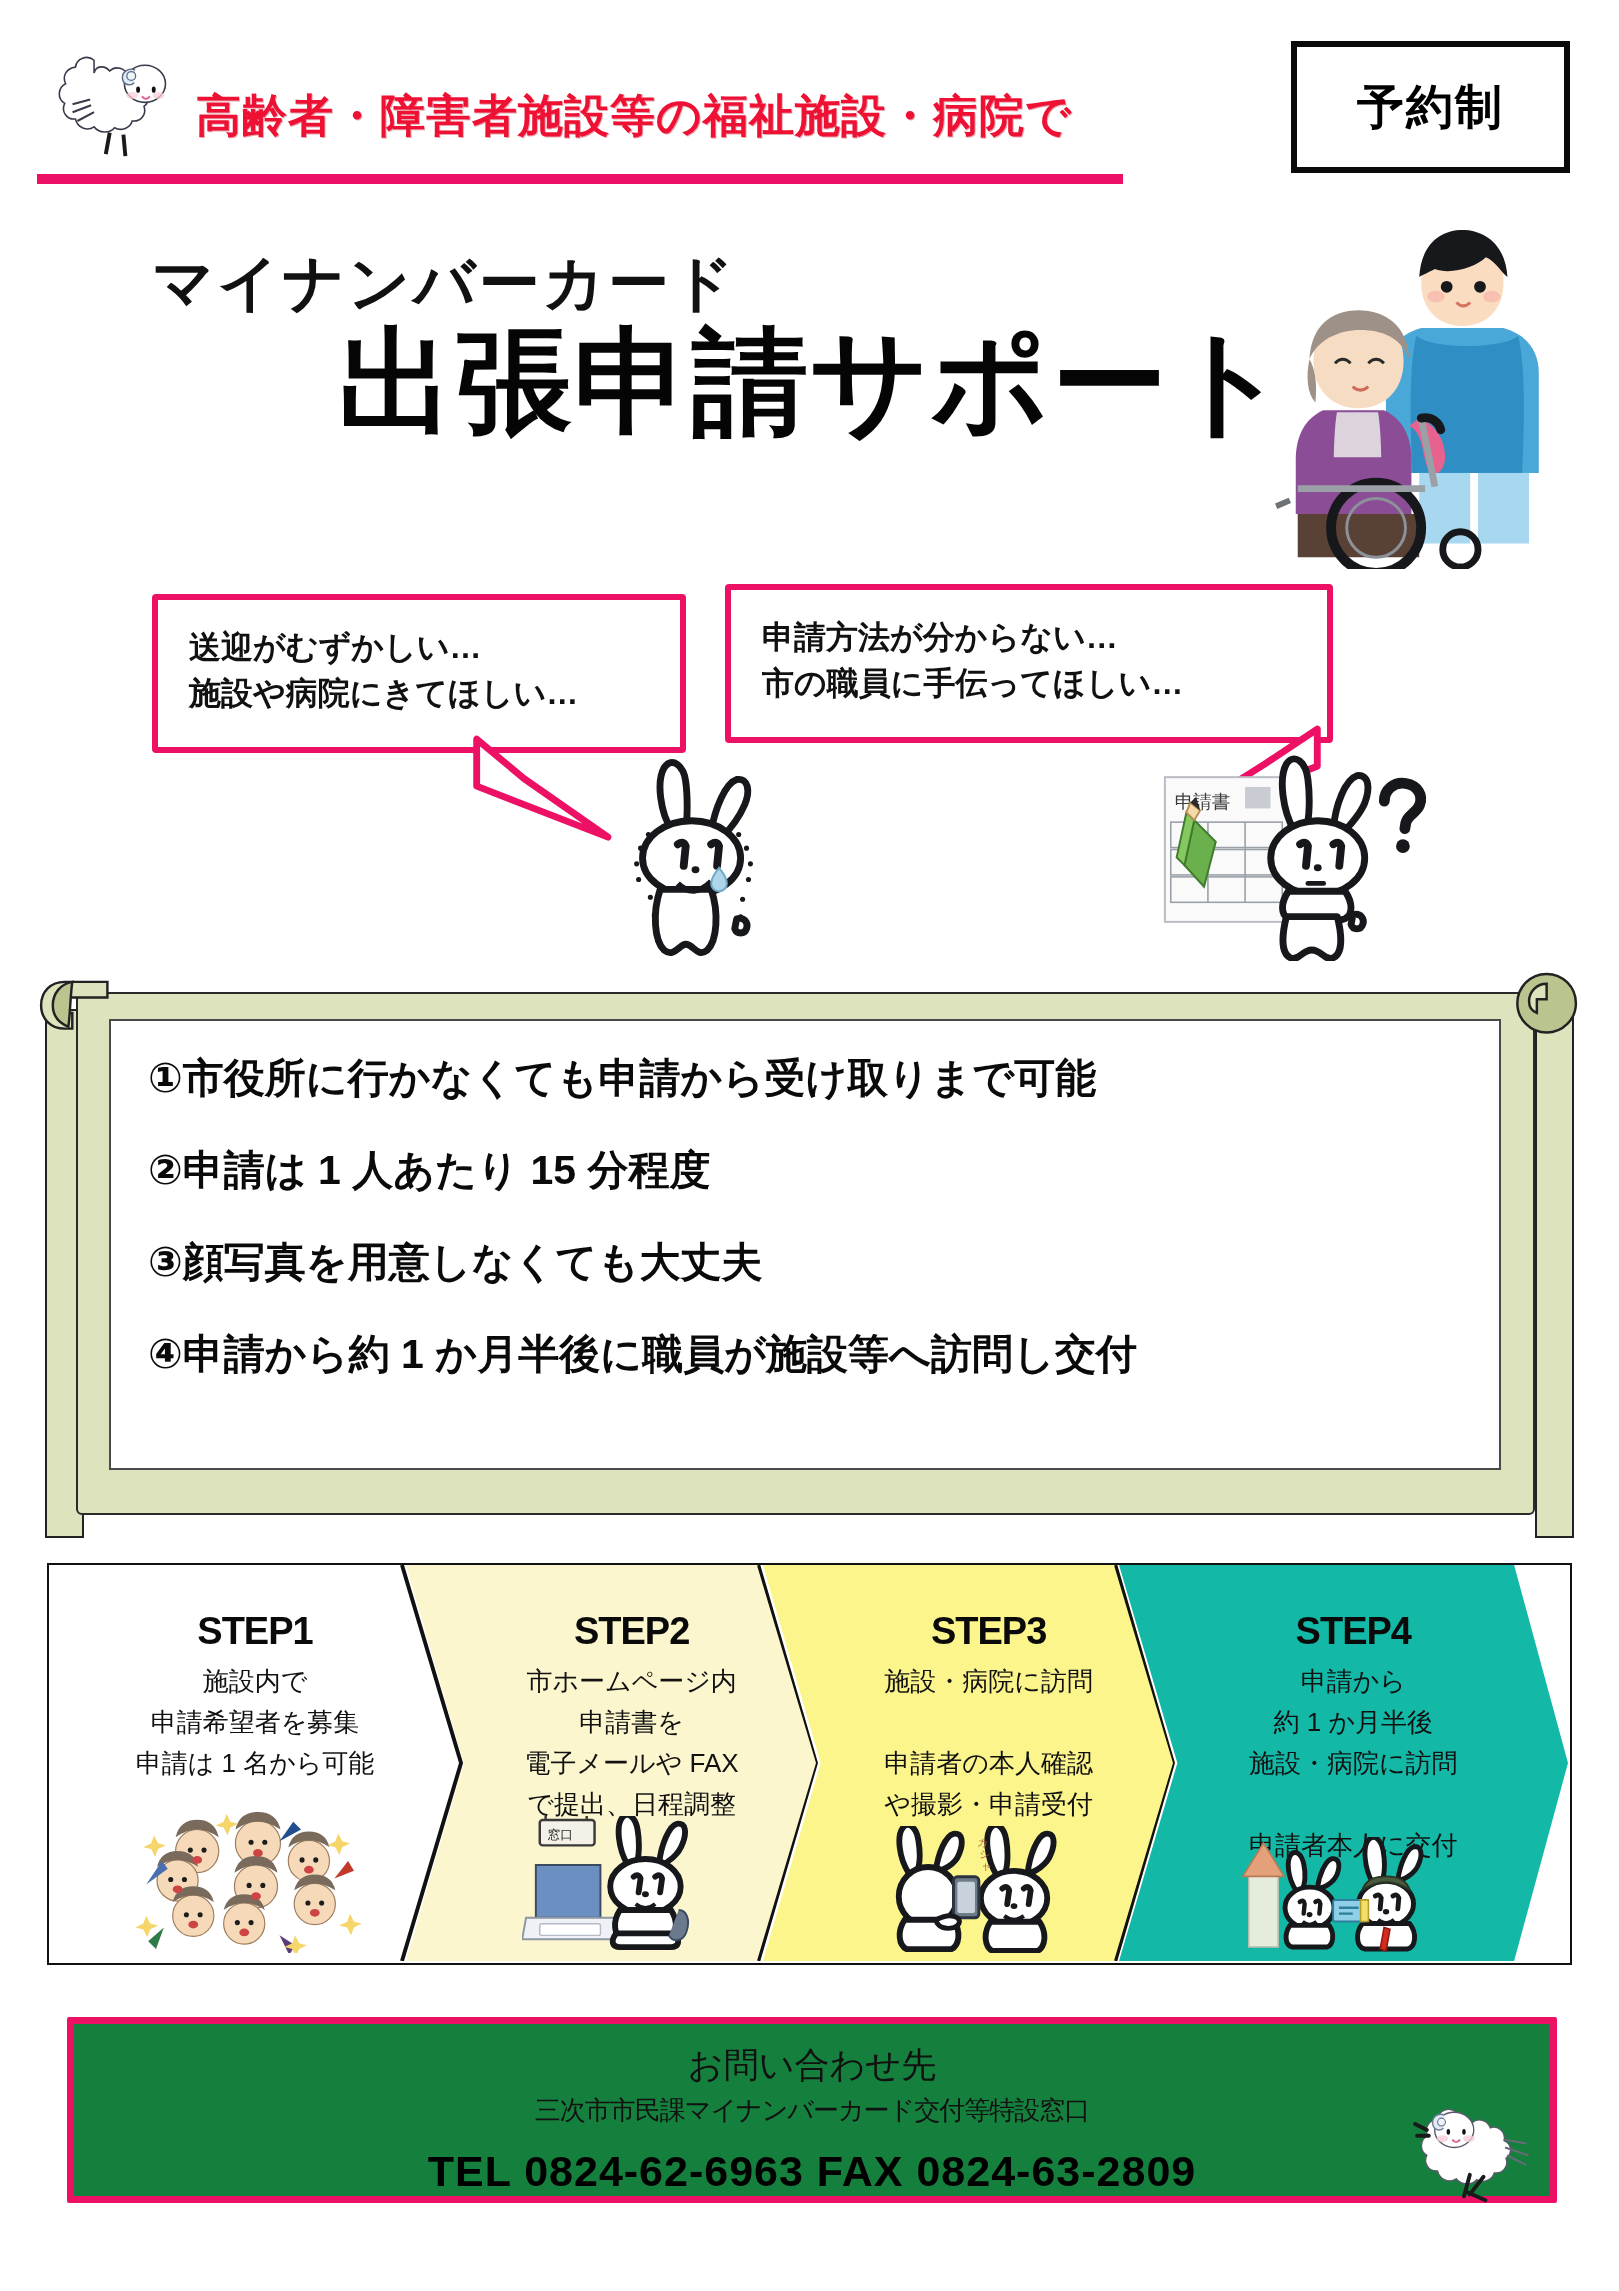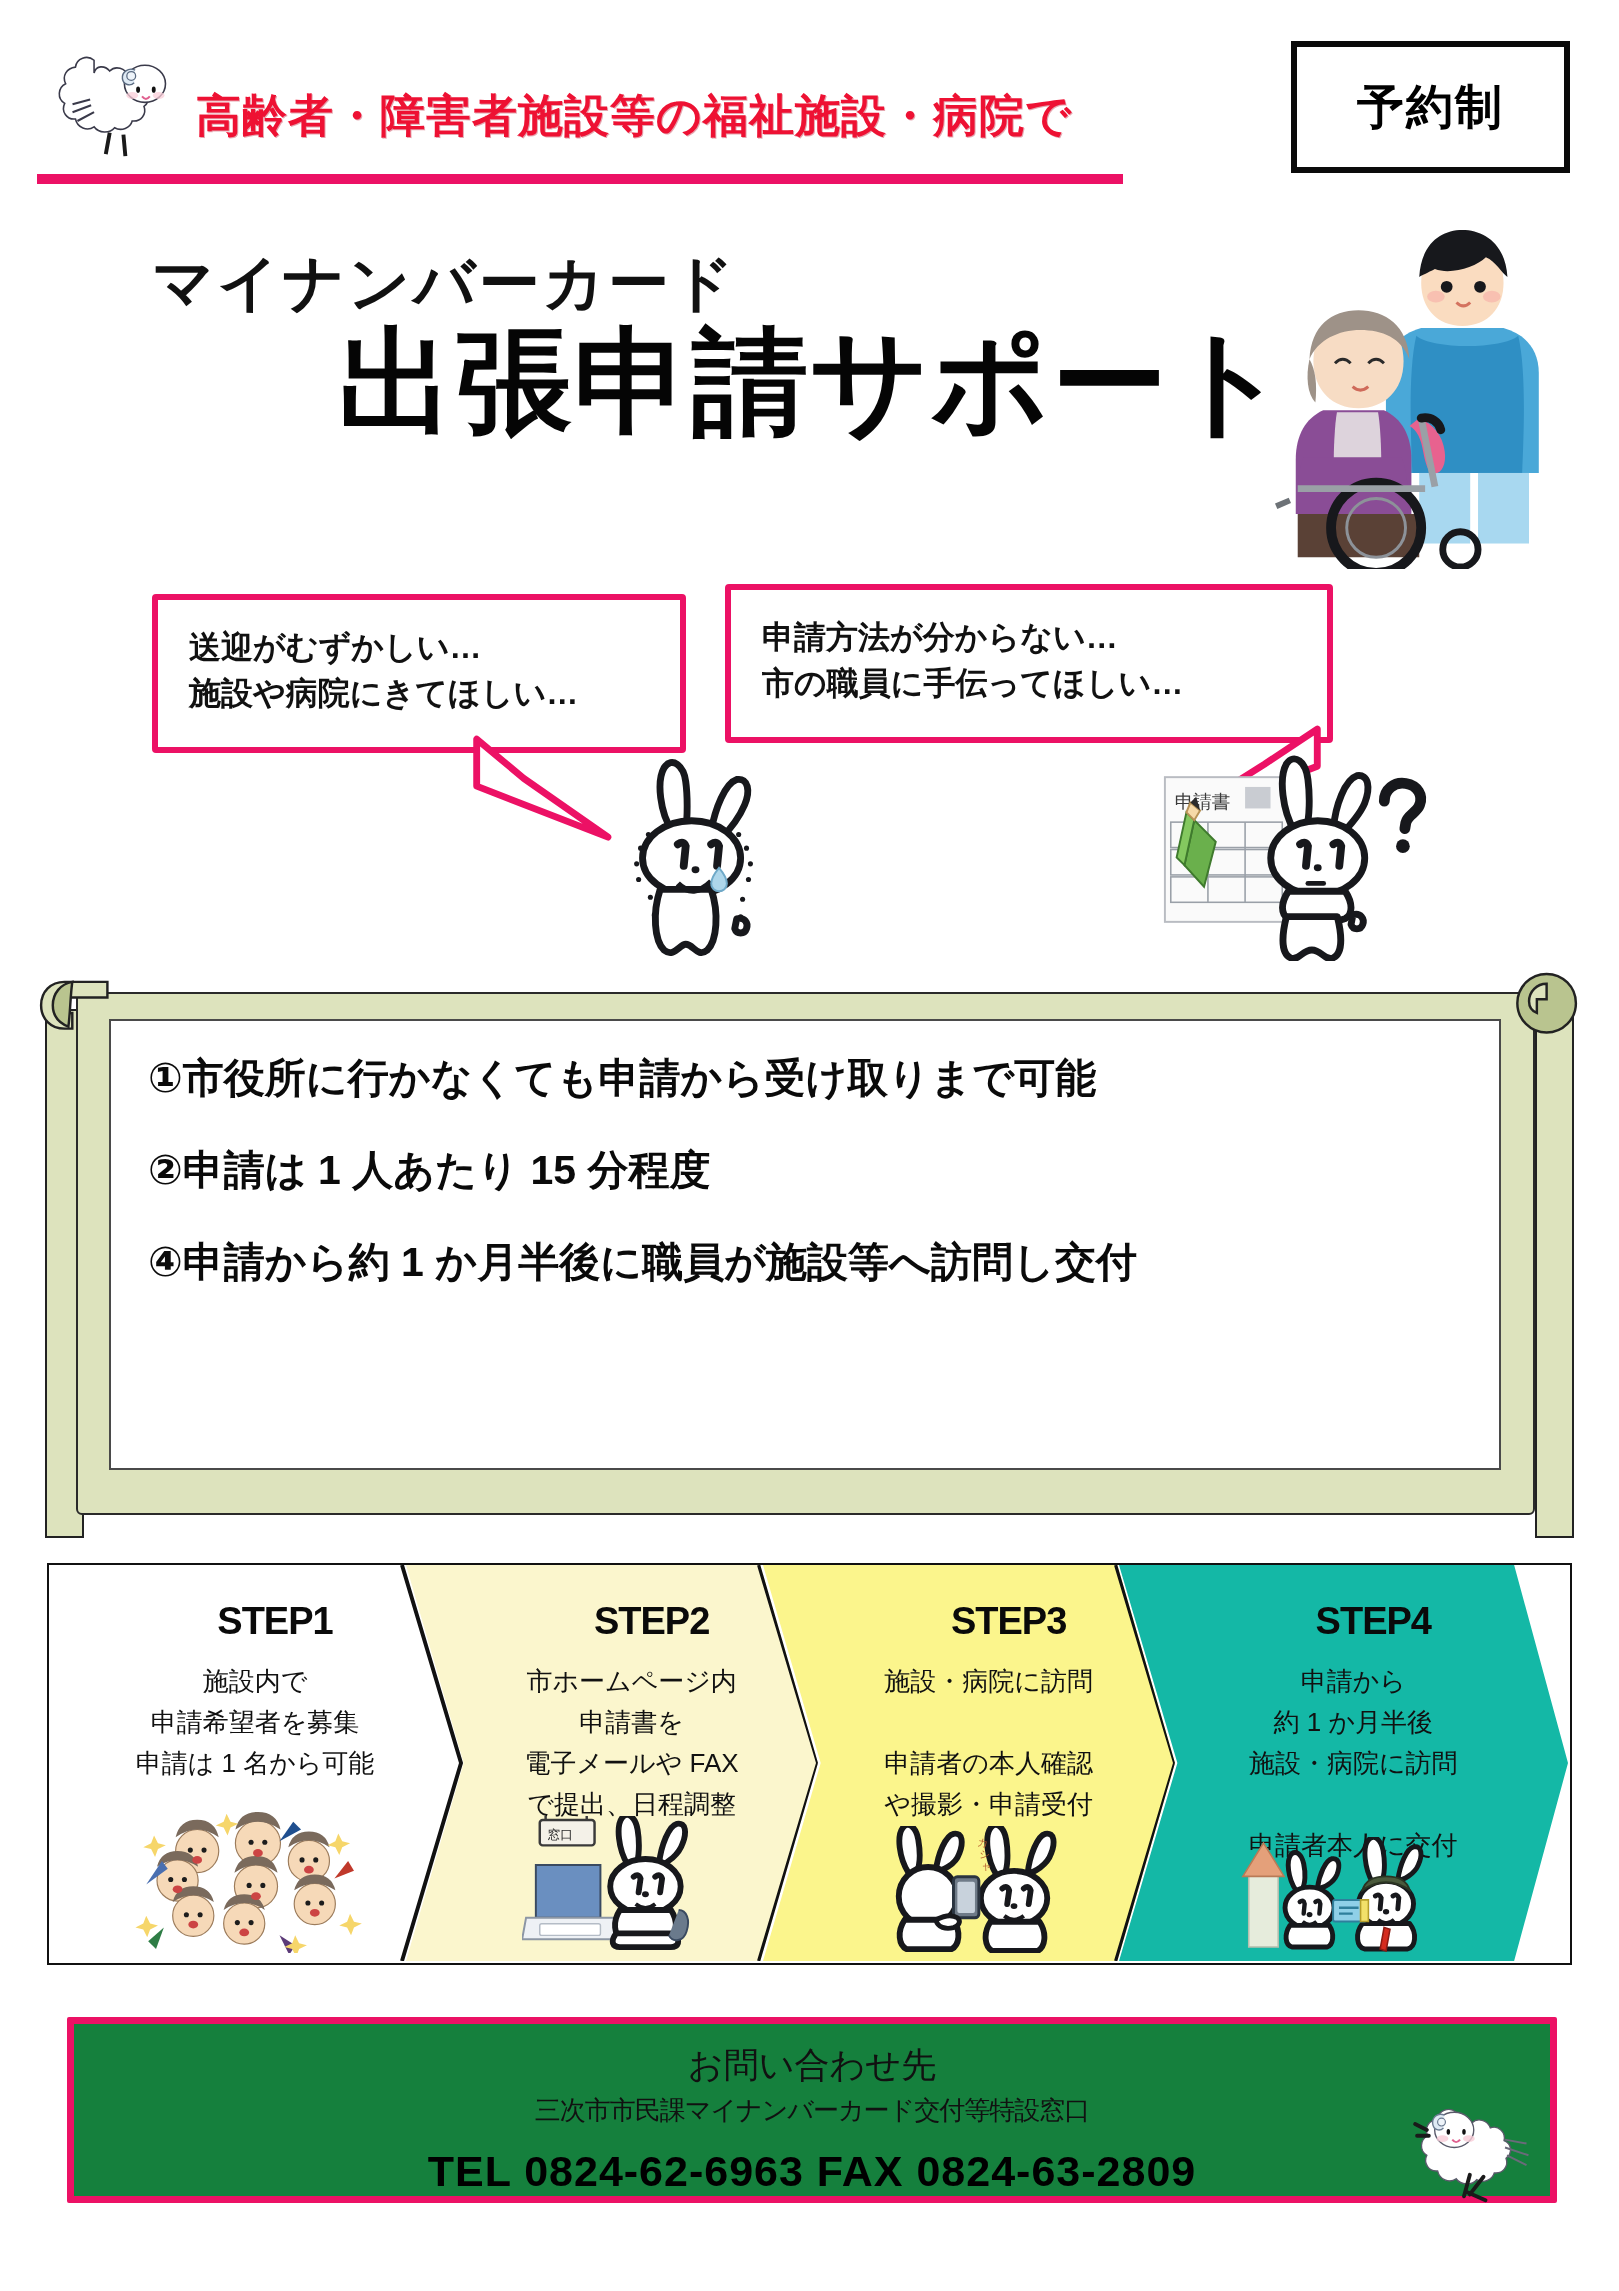--- a/index.html
+++ b/index.html
@@ -86,22 +86,22 @@
     box-sizing:border-box;
   }
 
   
   .steps{position:absolute;left:47px;top:1563px;width:1525px;height:402px;
          border:2.9px solid #111;box-sizing:border-box;background:#fff;}
   .step{
     position:absolute;top:0;height:396px;box-sizing:border-box;
   }
   .step-label{
-    position:absolute;top:35px;left:0;width:100%;text-align:center;
-    font-size:38px;font-weight:bold;color:#0a0a0a;letter-spacing:-1px;padding-left:20px;
+    position:absolute;top:45px;left:0;width:100%;text-align:center;
+    font-size:38px;font-weight:bold;color:#0a0a0a;letter-spacing:-1px;
   }
   .step-text{
     position:absolute;top:96px;left:0;width:100%;text-align:center;
     font-size:26px;color:#111;line-height:1.58;white-space:pre-line;font-weight:500;
   }
   .step-art{position:absolute;bottom:7.8px;left:50%;transform:translateX(-50%);}
 
   
   .contact{
     position:absolute;left:67px;top:2017px;width:1490px;height:186px;
@@ -277,20 +277,21 @@
     </svg>
 
     <svg style="position:absolute;left:1451px;top:0px;width:102px;height:82px;" viewBox="0 0 104 84">
       <circle cx="68" cy="34" r="30" fill="#b9c48f" stroke="#222" stroke-width="2.5"></circle>
       <path d="M68 14c-10 0-18 8-18 18 0 6 3 10 8 12V30h10z" fill="#dde3bd" stroke="#222" stroke-width="2.5"></path>
     </svg>
 
     <div class="scroll-inner">
       <div class="scroll-line">①市役所に行かなくても申請から受け取りまで可能</div>
       <div class="scroll-line">②申請は 1 人あたり 15 分程度</div>
+      <div class="scroll-line">③顔写真を用意しなくても大丈夫</div>
       <div class="scroll-line">④申請から約 1 か月半後に職員が施設等へ訪問し交付</div>
     </div>
   </div>
 
   <div class="steps">
 
     <div class="step" style="left:0;width:412px;background:#ffffff;">
       <div class="step-label">STEP1</div>
       <div class="step-text">施設内で
 申請希望者を募集

